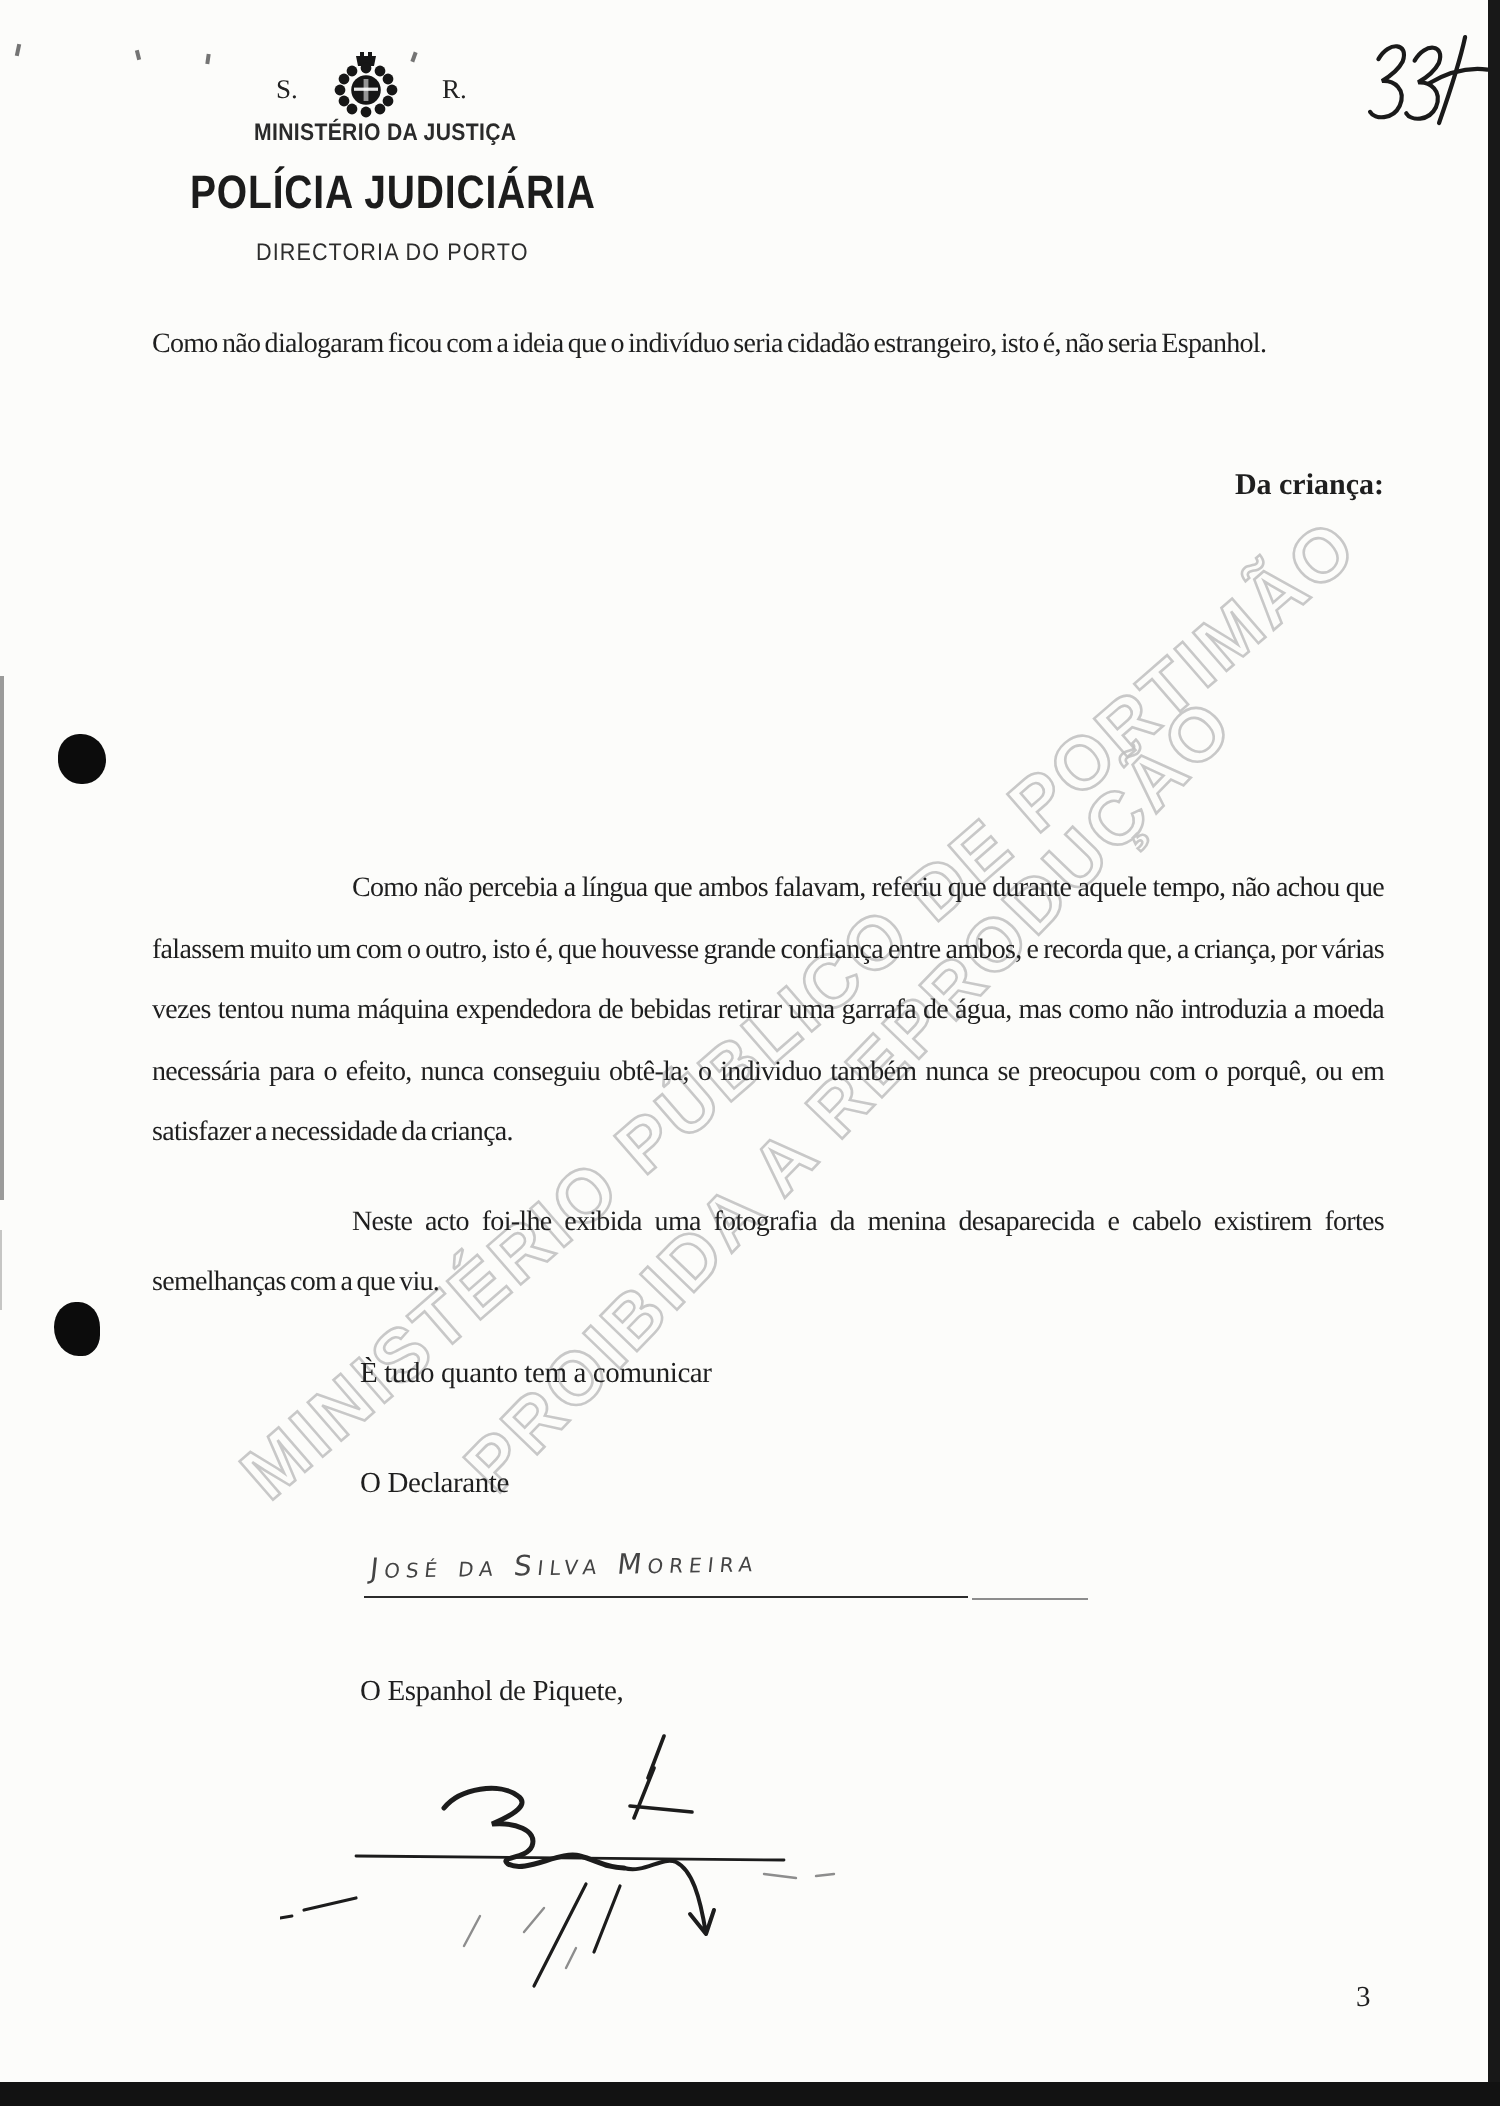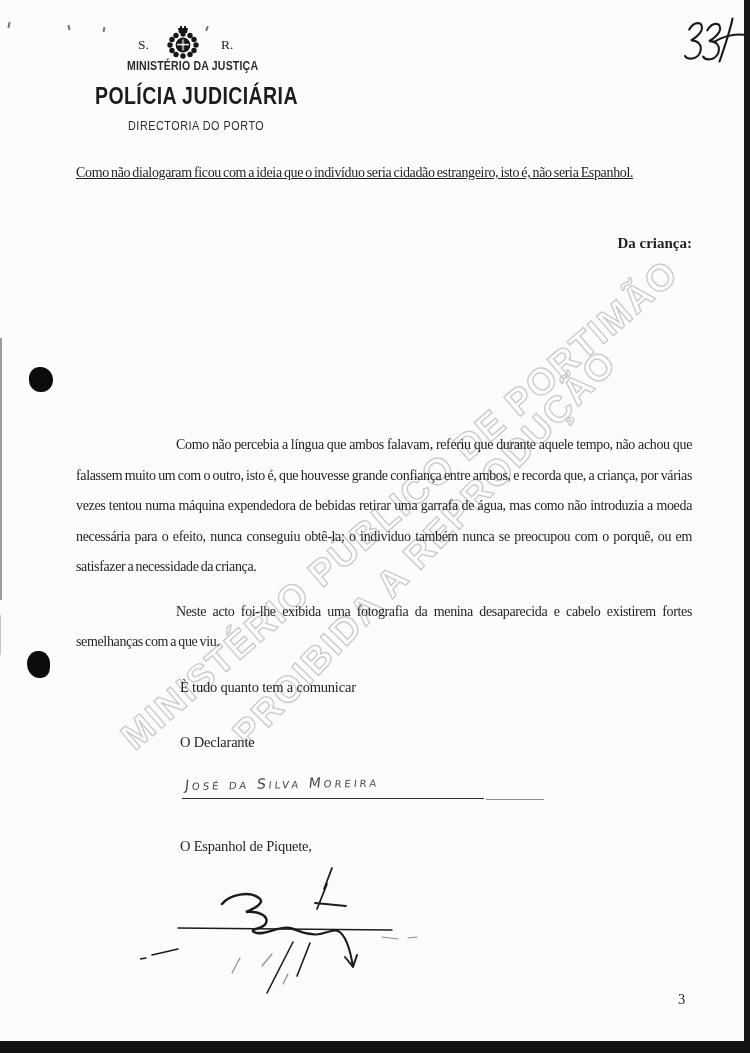--- a/index.html
+++ b/index.html
@@ -39,21 +39,21 @@
     letter-spacing:2px;opacity:.85;pointer-events:none;
   }
   .wm1{left:400px;top:505px;font-size:37px;transform:translate(-50%,-50%) rotate(-41deg);}
   .wm2{left:425px;top:548px;font-size:37px;transform:translate(-50%,-50%) rotate(-46deg);}
   
   .para{
     position:absolute;left:76px;width:616px;z-index:2;
     font-size:14px;line-height:31px;text-align:justify;
     letter-spacing:-.35px;word-spacing:-1px;
   }
-  .p1{top:157px;text-decoration:underline;}
+  .p1{top:157px;}
   .heading{position:absolute;left:76px;top:235px;width:616px;text-align:right;
     font-weight:700;font-size:15px;z-index:2;}
   .p2{top:285px;}
   .p3{top:360px;}
   .p4{top:430px;line-height:30.5px;}
   .p5{top:597px;line-height:30px;}
   .indent{text-indent:100px;}
   .line-label{position:absolute;left:180px;font-size:14.5px;z-index:2;letter-spacing:-.2px;}
   .closing{top:679px;}
   .declarant{top:734px;}

